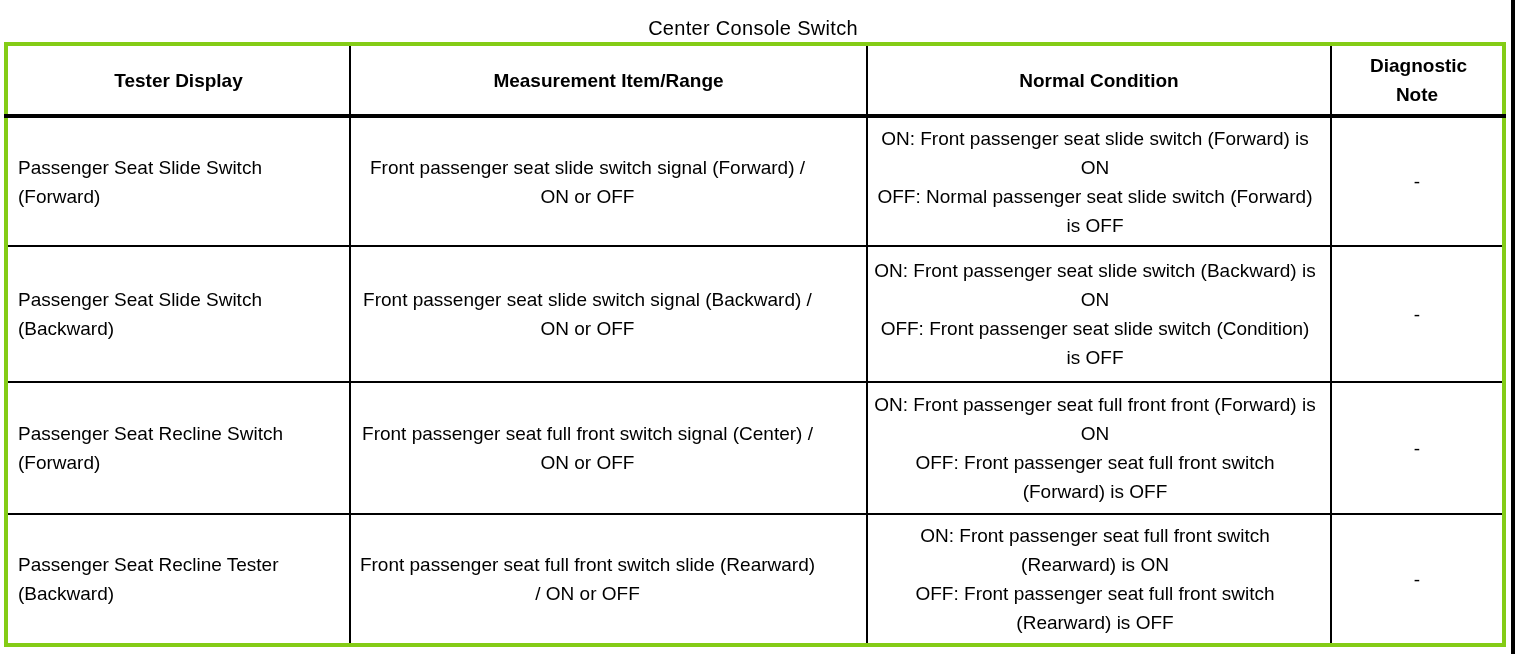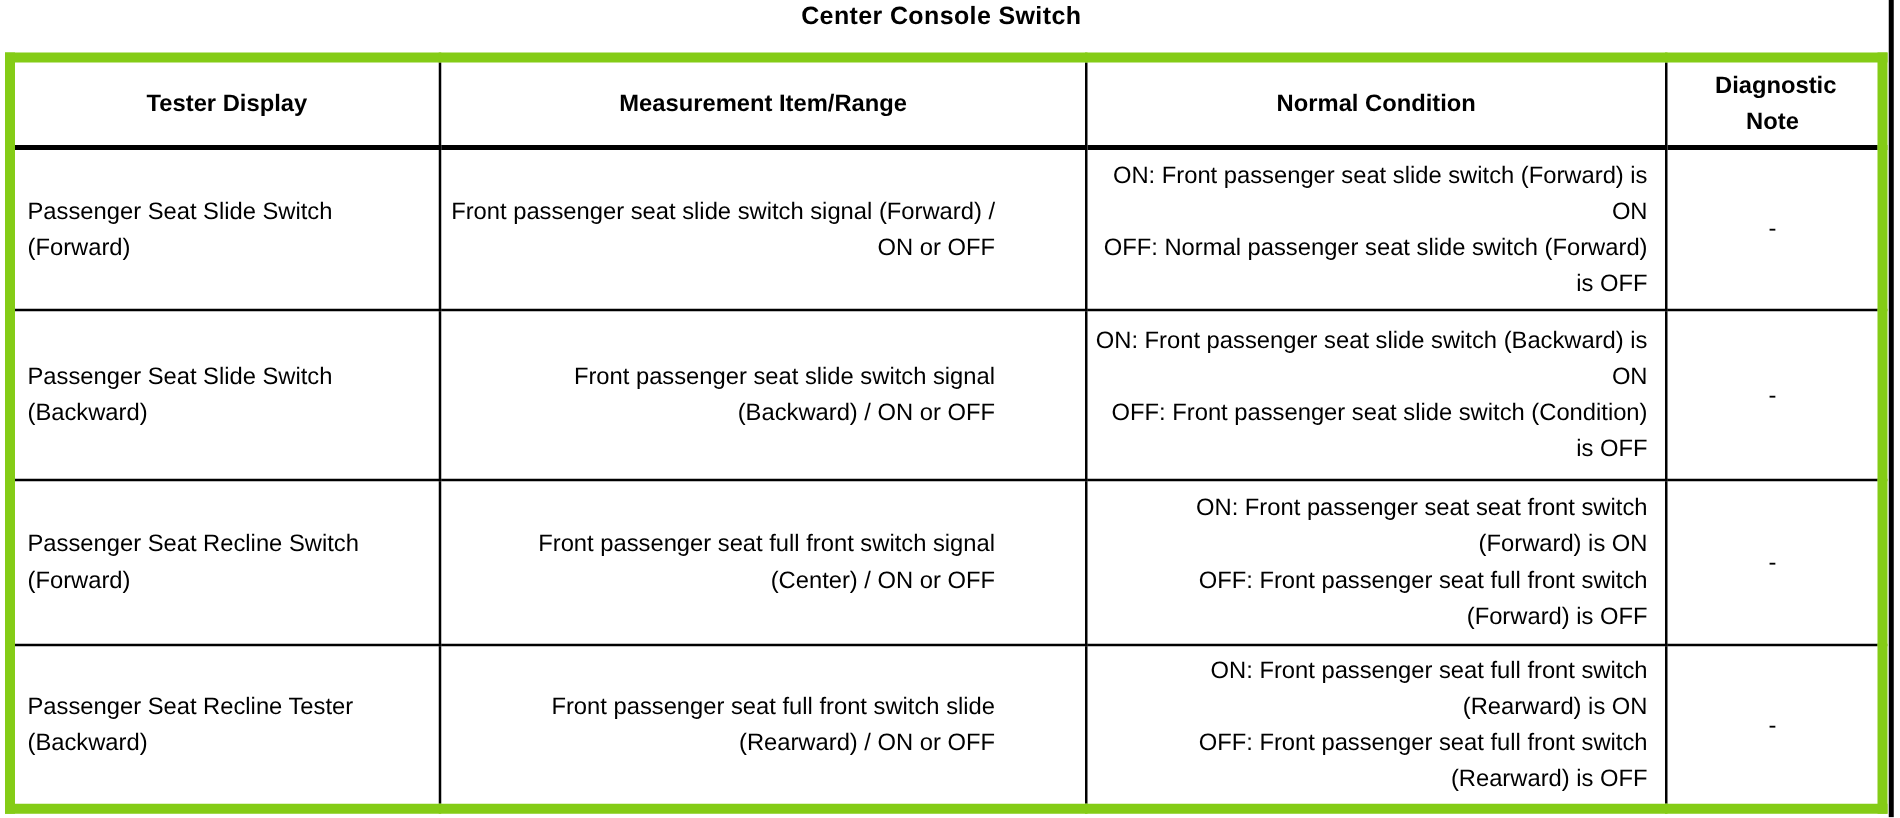--- a/index.html
+++ b/index.html
@@ -7,36 +7,36 @@
     position: relative;
     width: 1520px;
     height: 654px;
     background: #ffffff;
     color: #000000;
     font-family: "Liberation Sans", sans-serif;
     overflow: hidden;
   }
   .doc-title {
     position: absolute;
-    top: 2px;
+    top: 17px;
     left: 4px;
     width: 1498px;
     text-align: center;
     font-size: 20px;
-    font-weight: 700;
+    font-weight: 400;
     letter-spacing: 0.3px;
   }
   table.signal-table {
     position: absolute;
     top: 42px;
     left: 4px;
     width: 1498px;
     border-collapse: collapse;
     table-layout: fixed;
-    border: 8px solid #84cc16;
+    border: 4px solid #84cc16;
   }
   table.signal-table th,
   table.signal-table td {
     border: 2px solid #000000;
     font-size: 19px;
     line-height: 29px;
     vertical-align: middle;
     overflow: hidden;
   }
   table.signal-table thead th {
@@ -45,22 +45,22 @@
     text-align: center;
     padding: 0 6px;
   }
   table.signal-table thead tr { height: 72px; }
   table.signal-table thead th.c4 { padding: 0 38px; }
   table.signal-table tbody tr:nth-child(1) { height: 130px; }
   table.signal-table tbody tr:nth-child(2) { height: 136px; }
   table.signal-table tbody tr:nth-child(3) { height: 132px; }
   table.signal-table tbody tr:nth-child(4) { height: 131px; }
   td.c1 { text-align: left; padding: 0 10px; }
-  td.c2 { text-align: right; padding: 0 72px 0 6px; }
-  td.c3 { text-align: right; padding: 3px 14px 3px 6px; }
+  td.c2 { text-align: center; padding: 0 48px 0 6px; }
+  td.c3 { text-align: center; padding: 3px 14px 3px 6px; }
   td.c4 { text-align: center; padding: 0 4px; }
   .cond-line { display: block; }
   .page-edge-line {
     position: absolute;
     top: 0;
     left: 1511px;
     width: 4px;
     height: 654px;
     background: #000000;
   }
@@ -103,21 +103,21 @@
         <td class="c3">
           <span class="cond-line">ON: Front passenger seat slide switch (Backward) is ON</span>
           <span class="cond-line">OFF: Front passenger seat slide switch (Condition) is OFF</span>
         </td>
         <td class="c4">-</td>
       </tr>
       <tr>
         <td class="c1">Passenger Seat Recline Switch (Forward)</td>
         <td class="c2">Front passenger seat full front switch signal (Center) / ON or OFF</td>
         <td class="c3">
-          <span class="cond-line">ON: Front passenger seat seat front switch (Forward) is ON</span>
+          <span class="cond-line">ON: Front passenger seat full front front (Forward) is ON</span>
           <span class="cond-line">OFF: Front passenger seat full front switch (Forward) is OFF</span>
         </td>
         <td class="c4">-</td>
       </tr>
       <tr>
         <td class="c1">Passenger Seat Recline Tester (Backward)</td>
         <td class="c2">Front passenger seat full front switch slide (Rearward) / ON or OFF</td>
         <td class="c3">
           <span class="cond-line">ON: Front passenger seat full front switch (Rearward) is ON</span>
           <span class="cond-line">OFF: Front passenger seat full front switch (Rearward) is OFF</span>

